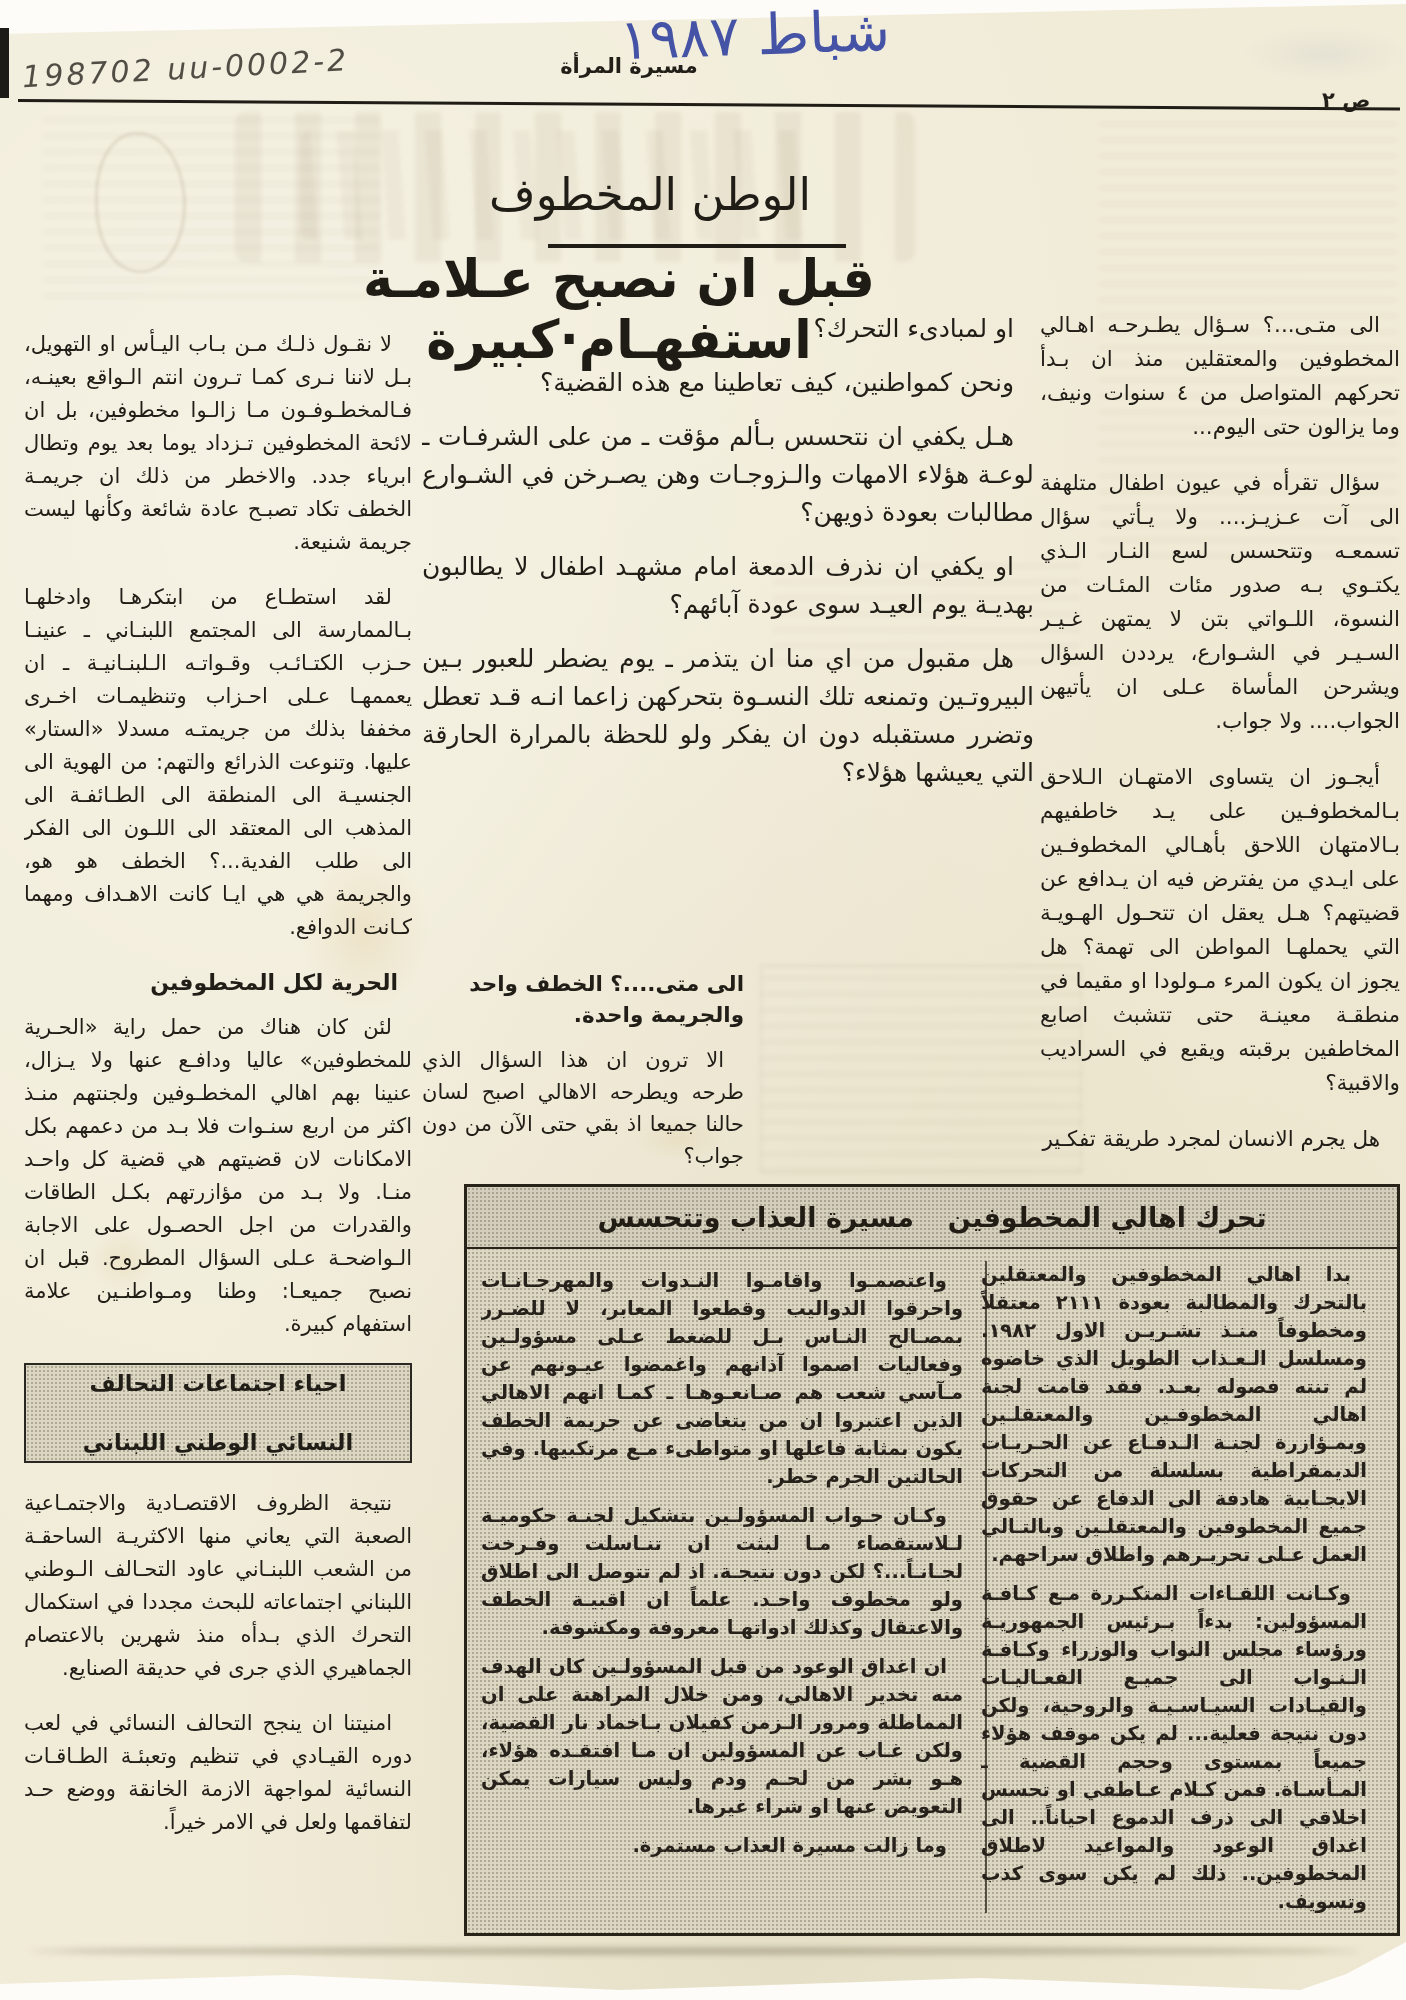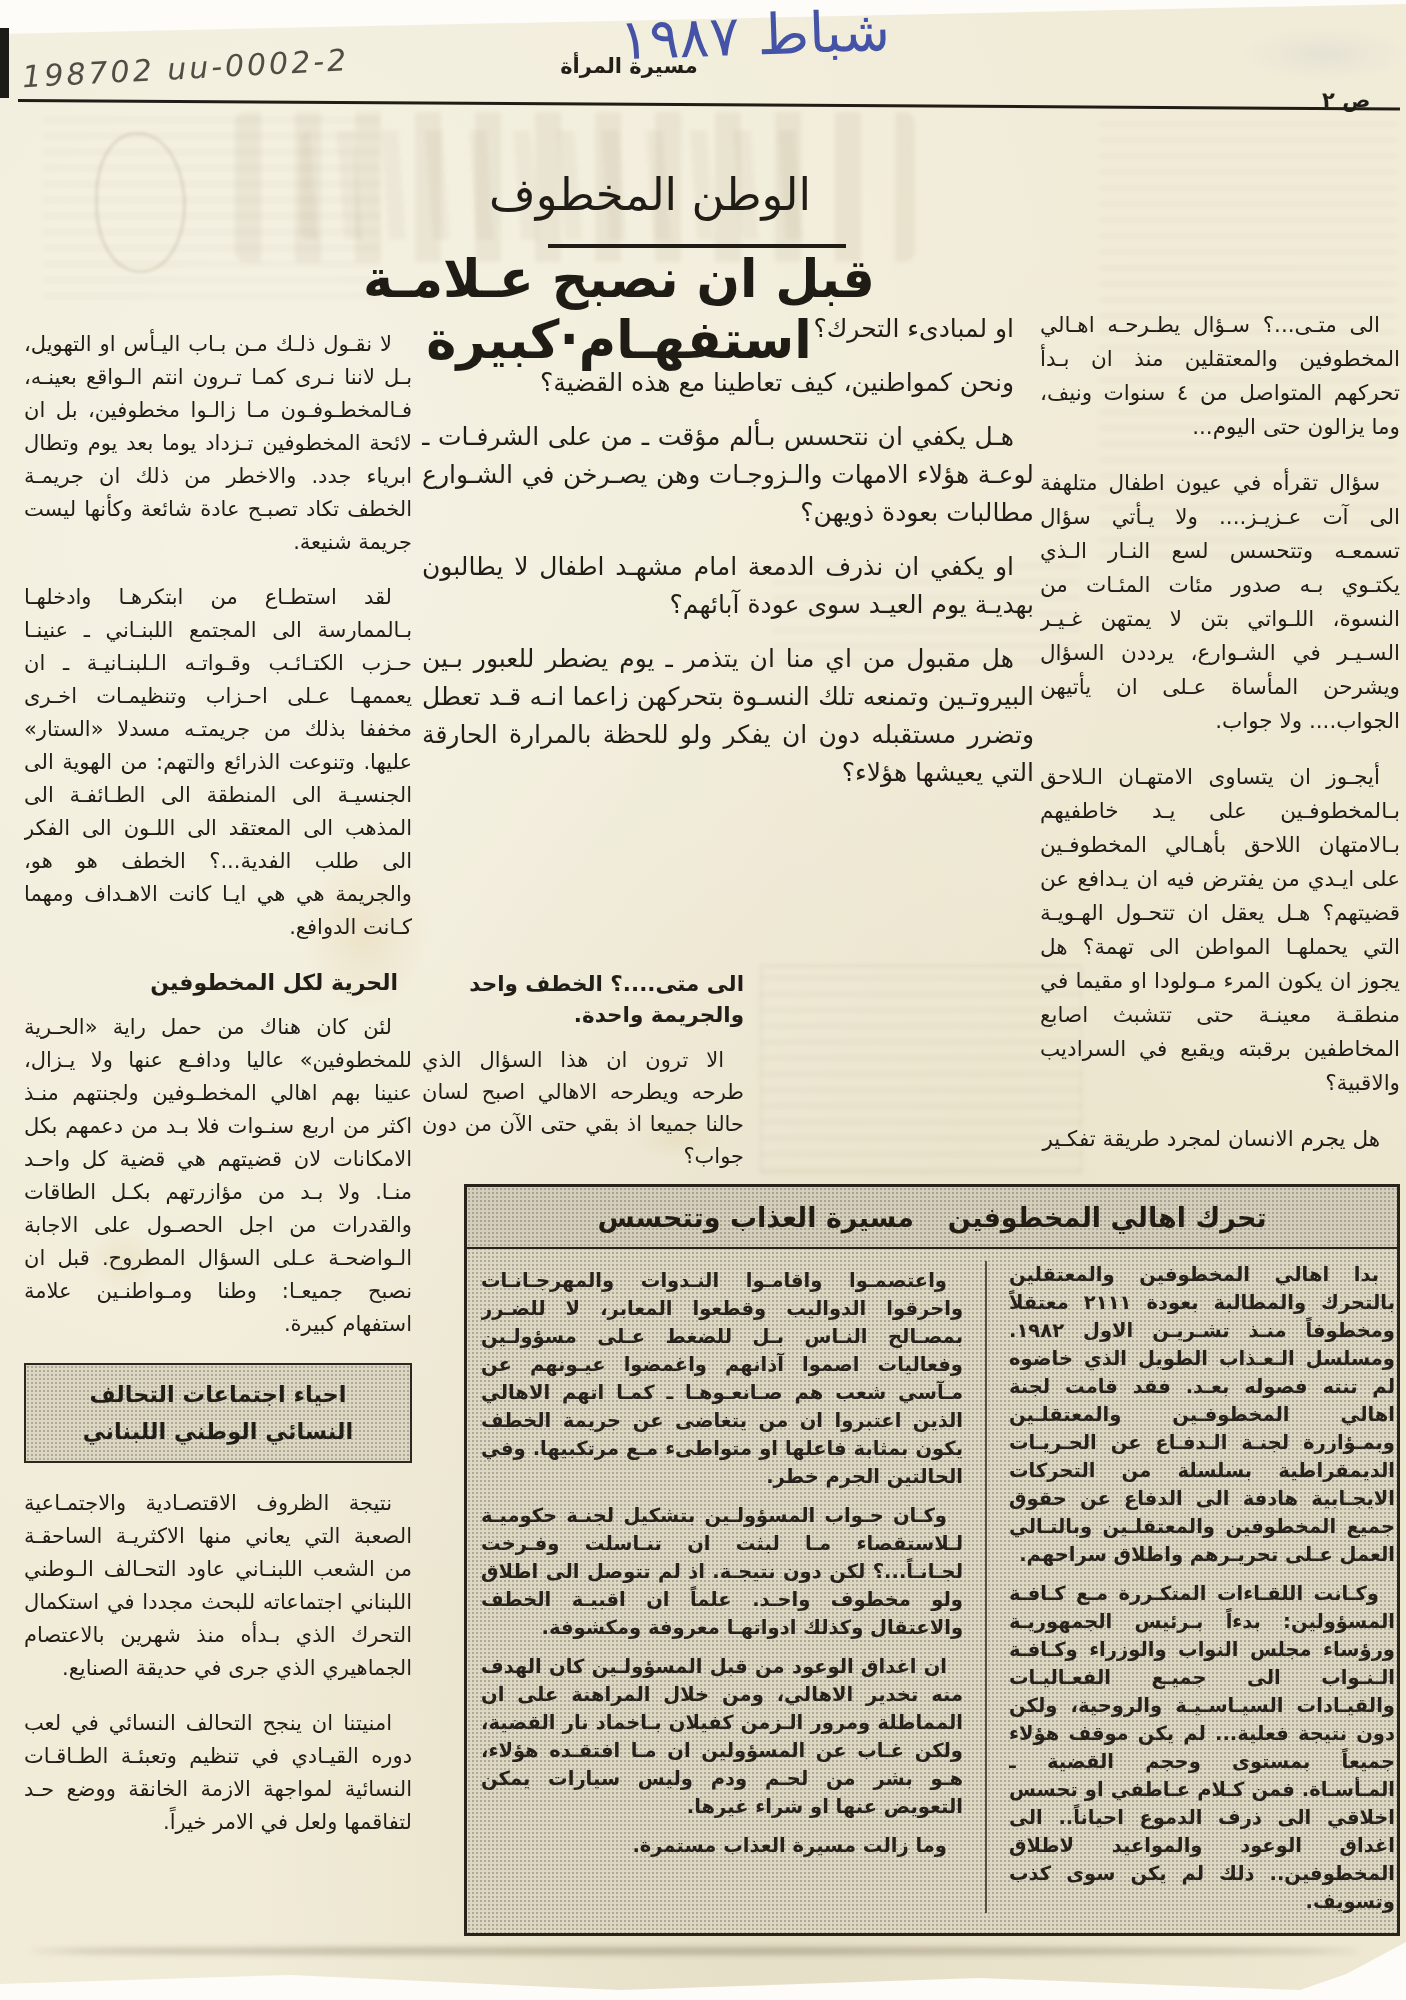--- a/index.html
+++ b/index.html
@@ -31,30 +31,30 @@
   .col p{margin:0 0 22px;text-indent:20px;}
   .col-d{left:1040px;top:308px;width:360px;height:880px;font-size:21.5px;line-height:34px;}
   .col-bc{left:422px;top:310px;width:612px;height:662px;font-size:25px;line-height:38px;}
   .col-bc p{margin-bottom:16px;}
   .bc-bottom{left:422px;top:968px;width:322px;height:212px;font-size:21px;line-height:32px;}
   .bc-sub{font-weight:bold;font-size:21.5px;line-height:31px;margin:0 0 14px;text-align:right;}
   .col-a{left:24px;top:328px;width:388px;height:1662px;font-size:21px;line-height:33px;}
   .sub-a{font-weight:bold;font-size:22px;margin:4px 14px 12px 0;text-align:right;}
 
   .halftone{background-color:#dcd7c3;background-image:radial-gradient(rgba(70,62,45,.30) 1px,transparent 1.4px);background-size:4px 4px;}
-  .headbox-a{margin:10px 0 24px;height:96px;border:2px solid #2b2722;display:flex;flex-direction:column;justify-content:center;align-items:center;font-weight:bold;font-size:22.5px;line-height:37px;text-align:center;text-indent:0;}
+  .headbox-a{margin:10px 0 24px;height:96px;border:2px solid #2b2722;display:flex;flex-direction:column;justify-content:space-between;align-items:center;font-weight:bold;font-size:22.5px;line-height:37px;text-align:center;text-indent:0;}
   .headbox-a span{display:block;}
 
   
   .sidebar{position:absolute;left:464px;top:1184px;width:936px;height:752px;border:3px solid #272319;box-sizing:border-box;}
   .sidebar-header{position:absolute;left:0;top:0;width:100%;height:62px;border-bottom:2.5px solid #272319;box-sizing:border-box;display:flex;justify-content:center;align-items:center;gap:34px;direction:rtl;font-weight:bold;font-size:27px;color:#211d15;background:rgba(0,0,0,.035);}
   .sidebar-divider{position:absolute;left:518px;top:74px;width:2px;height:652px;background:rgba(40,35,25,.75);}
   .sb-col{position:absolute;top:74px;height:656px;direction:rtl;text-align:justify;font-size:19.5px;font-weight:600;line-height:28px;color:#26221b;overflow:hidden;}
   .sb-col p{margin:0 0 11px;text-indent:16px;}
-  .sb-right{left:514px;width:386px;margin-left:28px;}
+  .sb-right{left:514px;width:386px;}
   .sb-left{left:14px;width:482px;margin-top:6px;}
   .sb-tail{text-indent:80px;}
 
   
   .ghost{position:absolute;filter:blur(2px);opacity:.65;pointer-events:none;}
   .g-mast{left:235px;top:112px;width:680px;height:150px;border-radius:10px;
     background:repeating-linear-gradient(90deg,rgba(125,108,70,.13) 0 26px,transparent 26px 60px);}
   .g-mast2{left:300px;top:130px;width:520px;height:110px;border-radius:10px;
     background:repeating-linear-gradient(86deg,rgba(125,108,70,.09) 0 18px,transparent 18px 44px);}
   .g-stamp{left:95px;top:132px;width:85px;height:135px;border:3px solid rgba(118,102,68,.16);border-radius:46% 54% 50% 50%;filter:blur(1.5px);}

